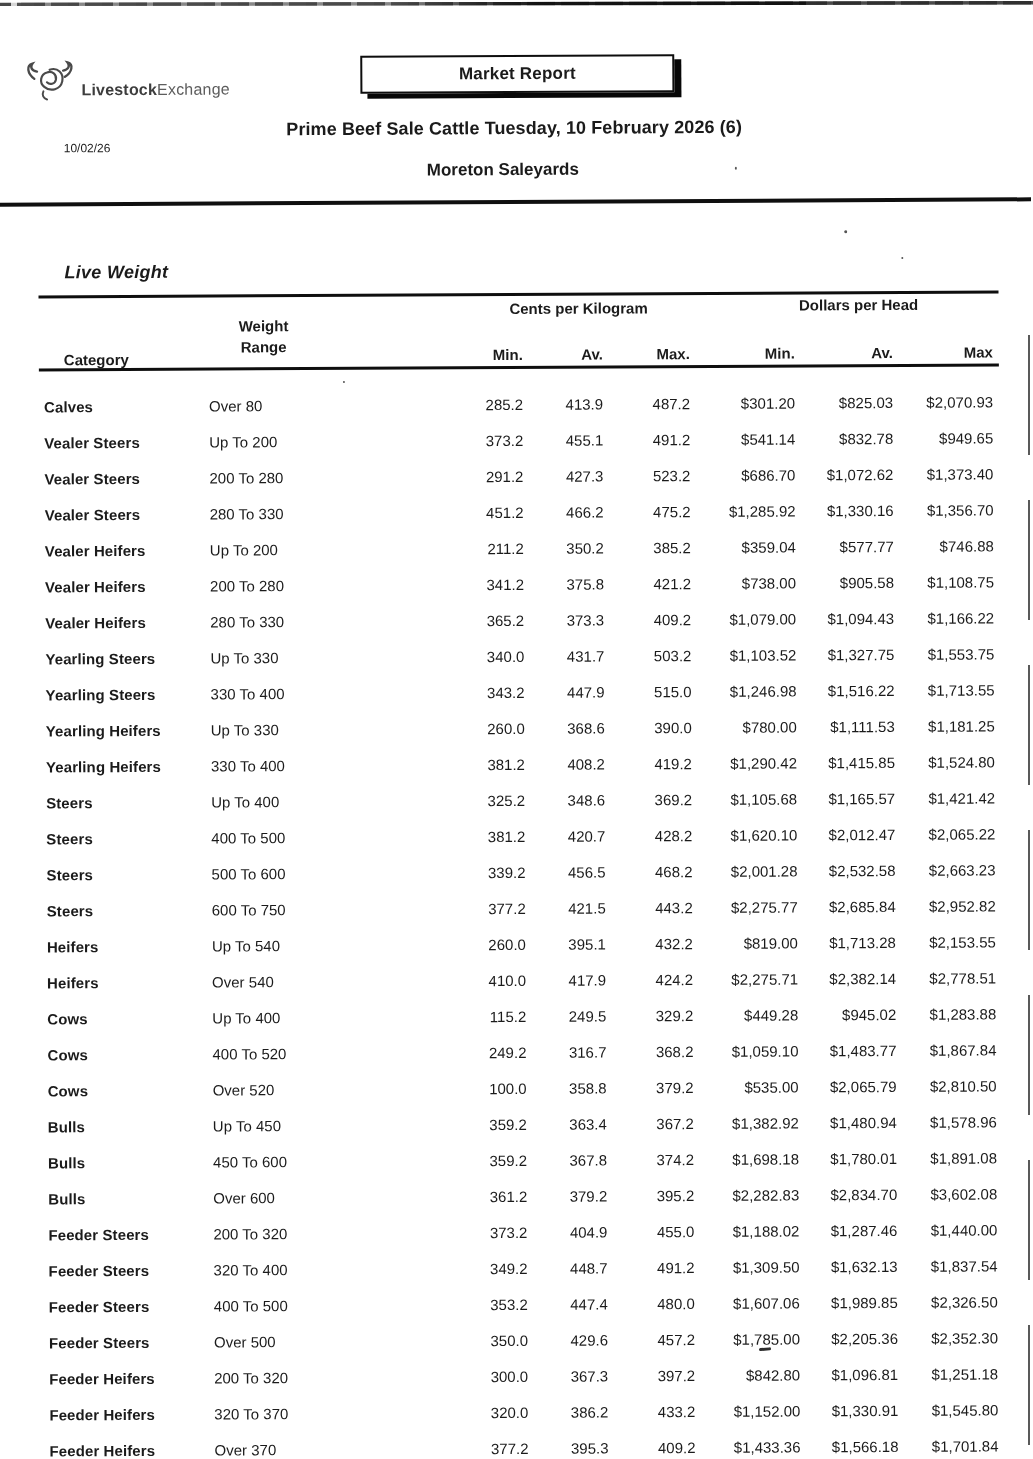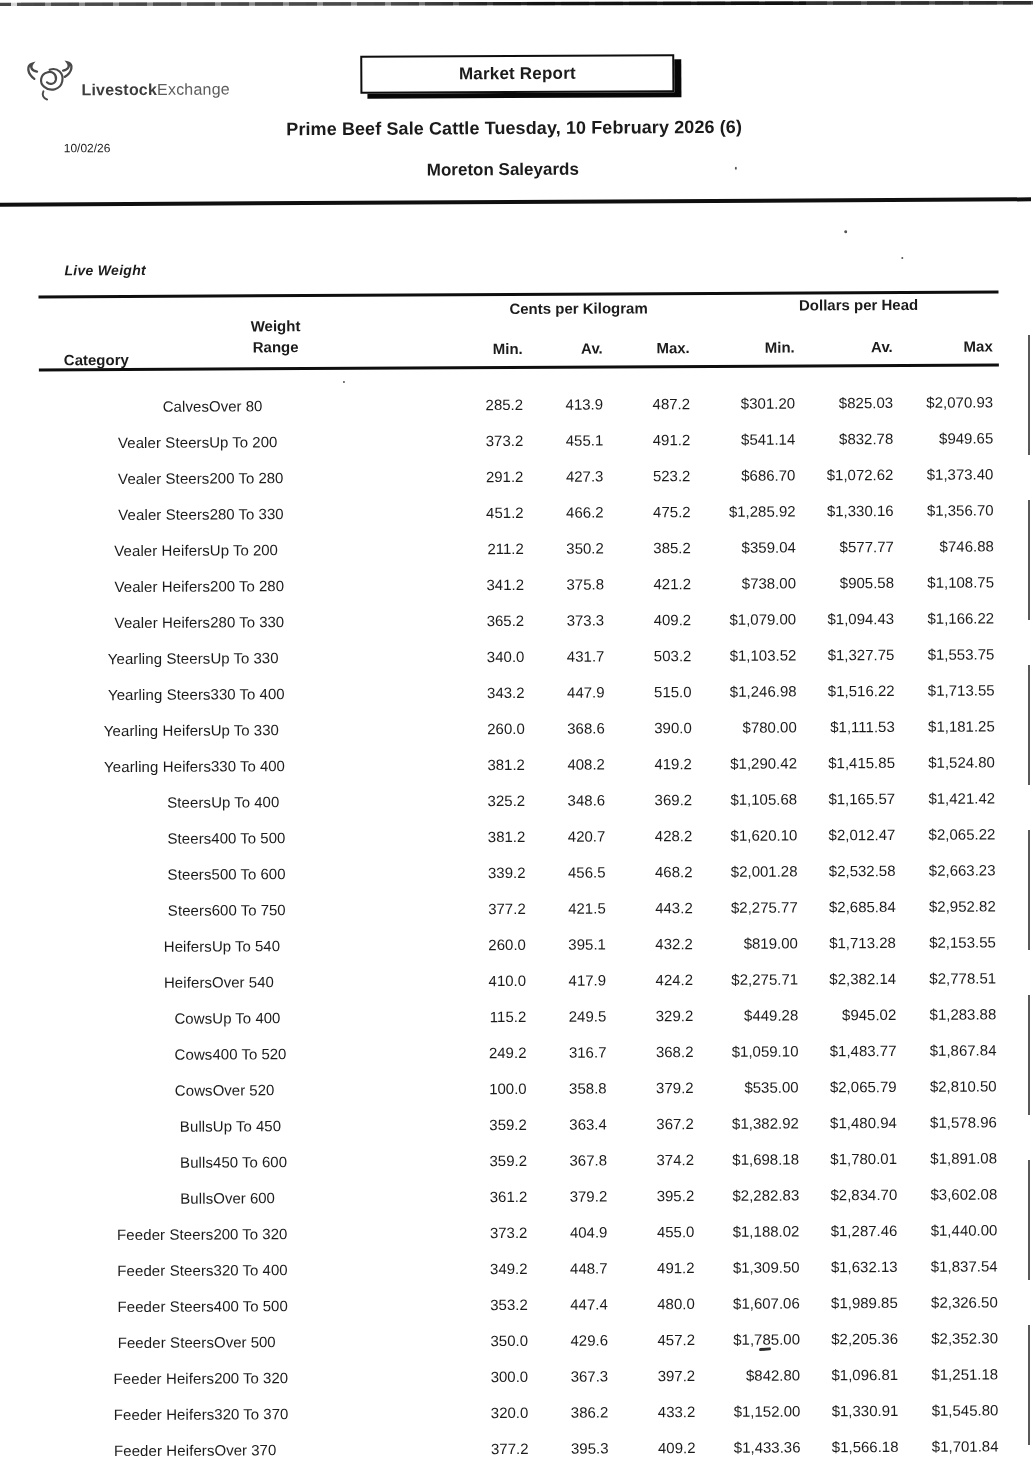--- a/index.html
+++ b/index.html
@@ -39,45 +39,45 @@
     display:flex;align-items:center;justify-content:center;
     font-weight:bold;font-size:17px;letter-spacing:.2px;
   }
 
   .date{position:absolute;left:66px;top:139px;font-size:12px;}
   .title{position:absolute;left:0;top:118px;width:1033px;text-align:center;font-weight:bold;font-size:18px;letter-spacing:.1px;}
   .subtitle{position:absolute;left:0;top:160px;width:1010px;text-align:center;font-weight:bold;font-size:17px;}
   .rule-top{position:absolute;left:0;top:200px;width:1033px;height:4px;background:#0f0f0f;}
 
   
-  .section-title{position:absolute;left:66px;top:260px;font-size:14px;font-weight:bold;font-style:italic;letter-spacing:.3px;}
+  .section-title{position:absolute;left:66px;top:260px;font-size:18px;font-weight:bold;font-style:italic;letter-spacing:.3px;}
 
   
   .lw-table{position:absolute;left:40px;top:293px;width:960px;}
   .t-rule{height:3px;background:#0e0e0e;}
   .thead{position:relative;height:70px;font-weight:bold;font-size:15px;}
   .th-cat{position:absolute;left:25px;bottom:0;}
-  .th-weight{position:absolute;left:212px;bottom:9px;text-align:center;line-height:1.45;margin-top:28px;}
+  .th-weight{position:absolute;left:200px;bottom:9px;text-align:center;line-height:1.45;margin-top:28px;}
   .gh-cpk{position:absolute;left:410px;top:4px;width:260px;text-align:center;}
   .gh-dph{position:absolute;left:655px;top:2px;width:330px;text-align:center;}
-  .th-num{position:absolute;bottom:9px;text-align:right;padding-right:4px;box-sizing:border-box;}
+  .th-num{position:absolute;bottom:3px;text-align:right;padding-right:4px;box-sizing:border-box;}
   .th-cpk-min{left:320px;width:168px;}
   .th-cpk-av{left:488px;width:80px;}
   .th-cpk-max{left:568px;width:87px;}
   .th-dph-min{left:655px;width:105px;}
   .th-dph-av{left:760px;width:98px;}
   .th-dph-max{left:858px;width:100px;}
 
   .tbody{padding-top:17px;}
   .row{
     display:grid;height:36px;align-items:center;
     grid-template-columns:170px 150px 168px 80px 87px 105px 98px 100px;
     font-size:15px;
   }
-  .row .cat{font-weight:normal;padding-left:5px;letter-spacing:.1px;text-align:right;}
+  .row .cat{font-weight:bold;padding-left:5px;letter-spacing:.1px;}
   .row .wr{text-align:left;}
   .row .num{text-align:right;padding-right:4px;}
 </style>
 </head>
 <body>
 
 <div class="scan-top"></div>
 
 <div class="page">
 

